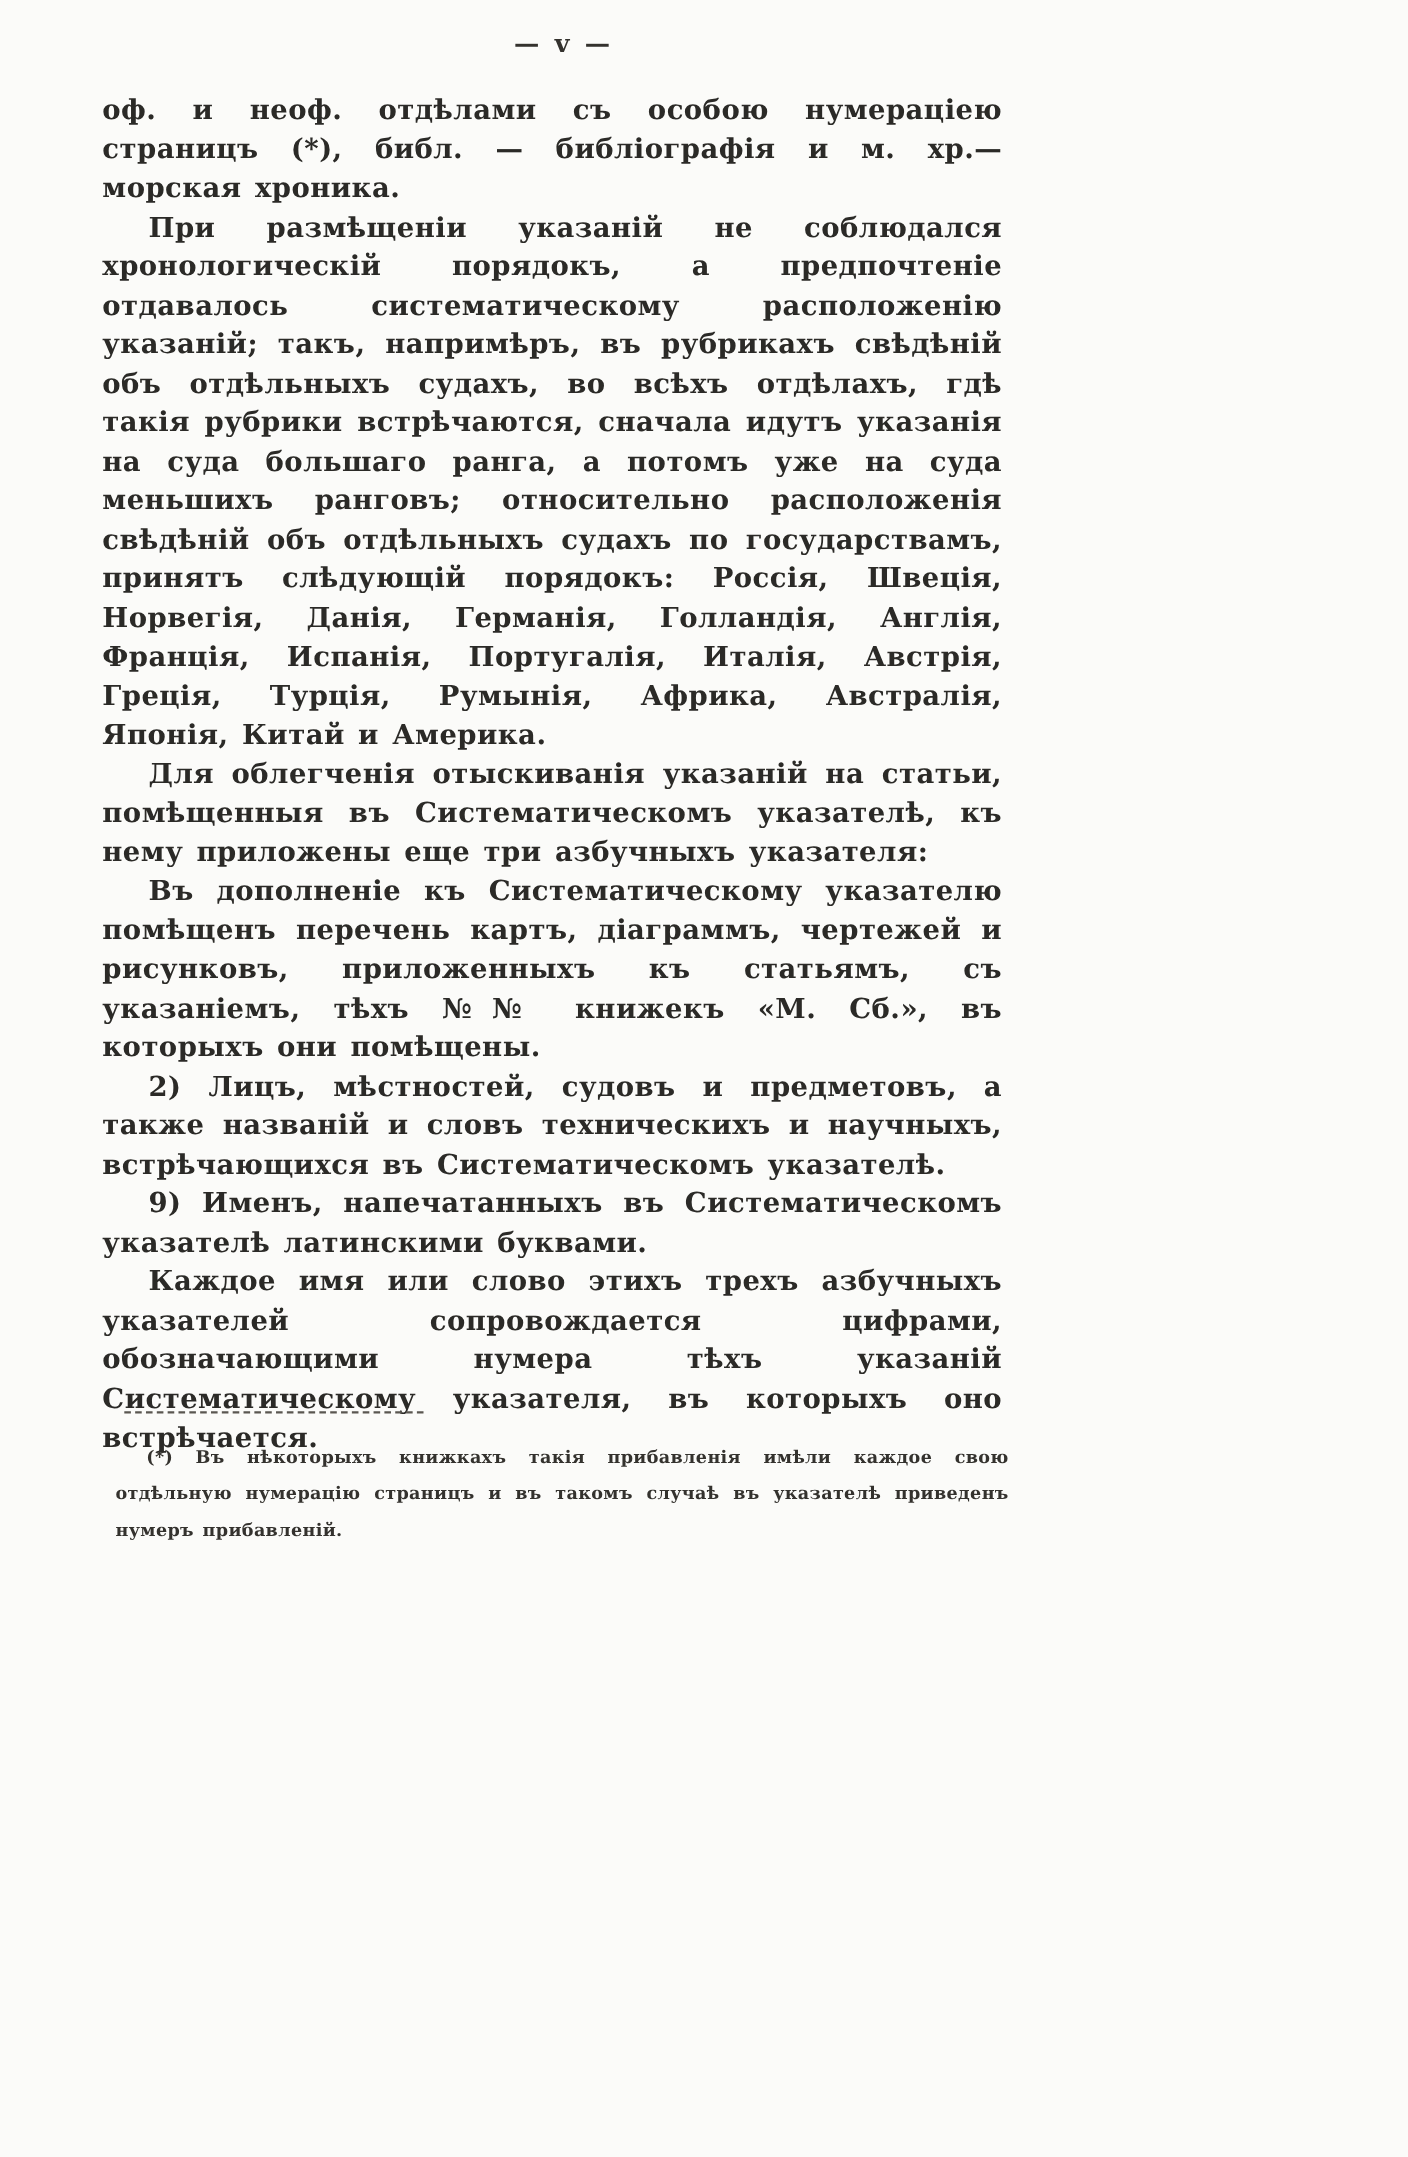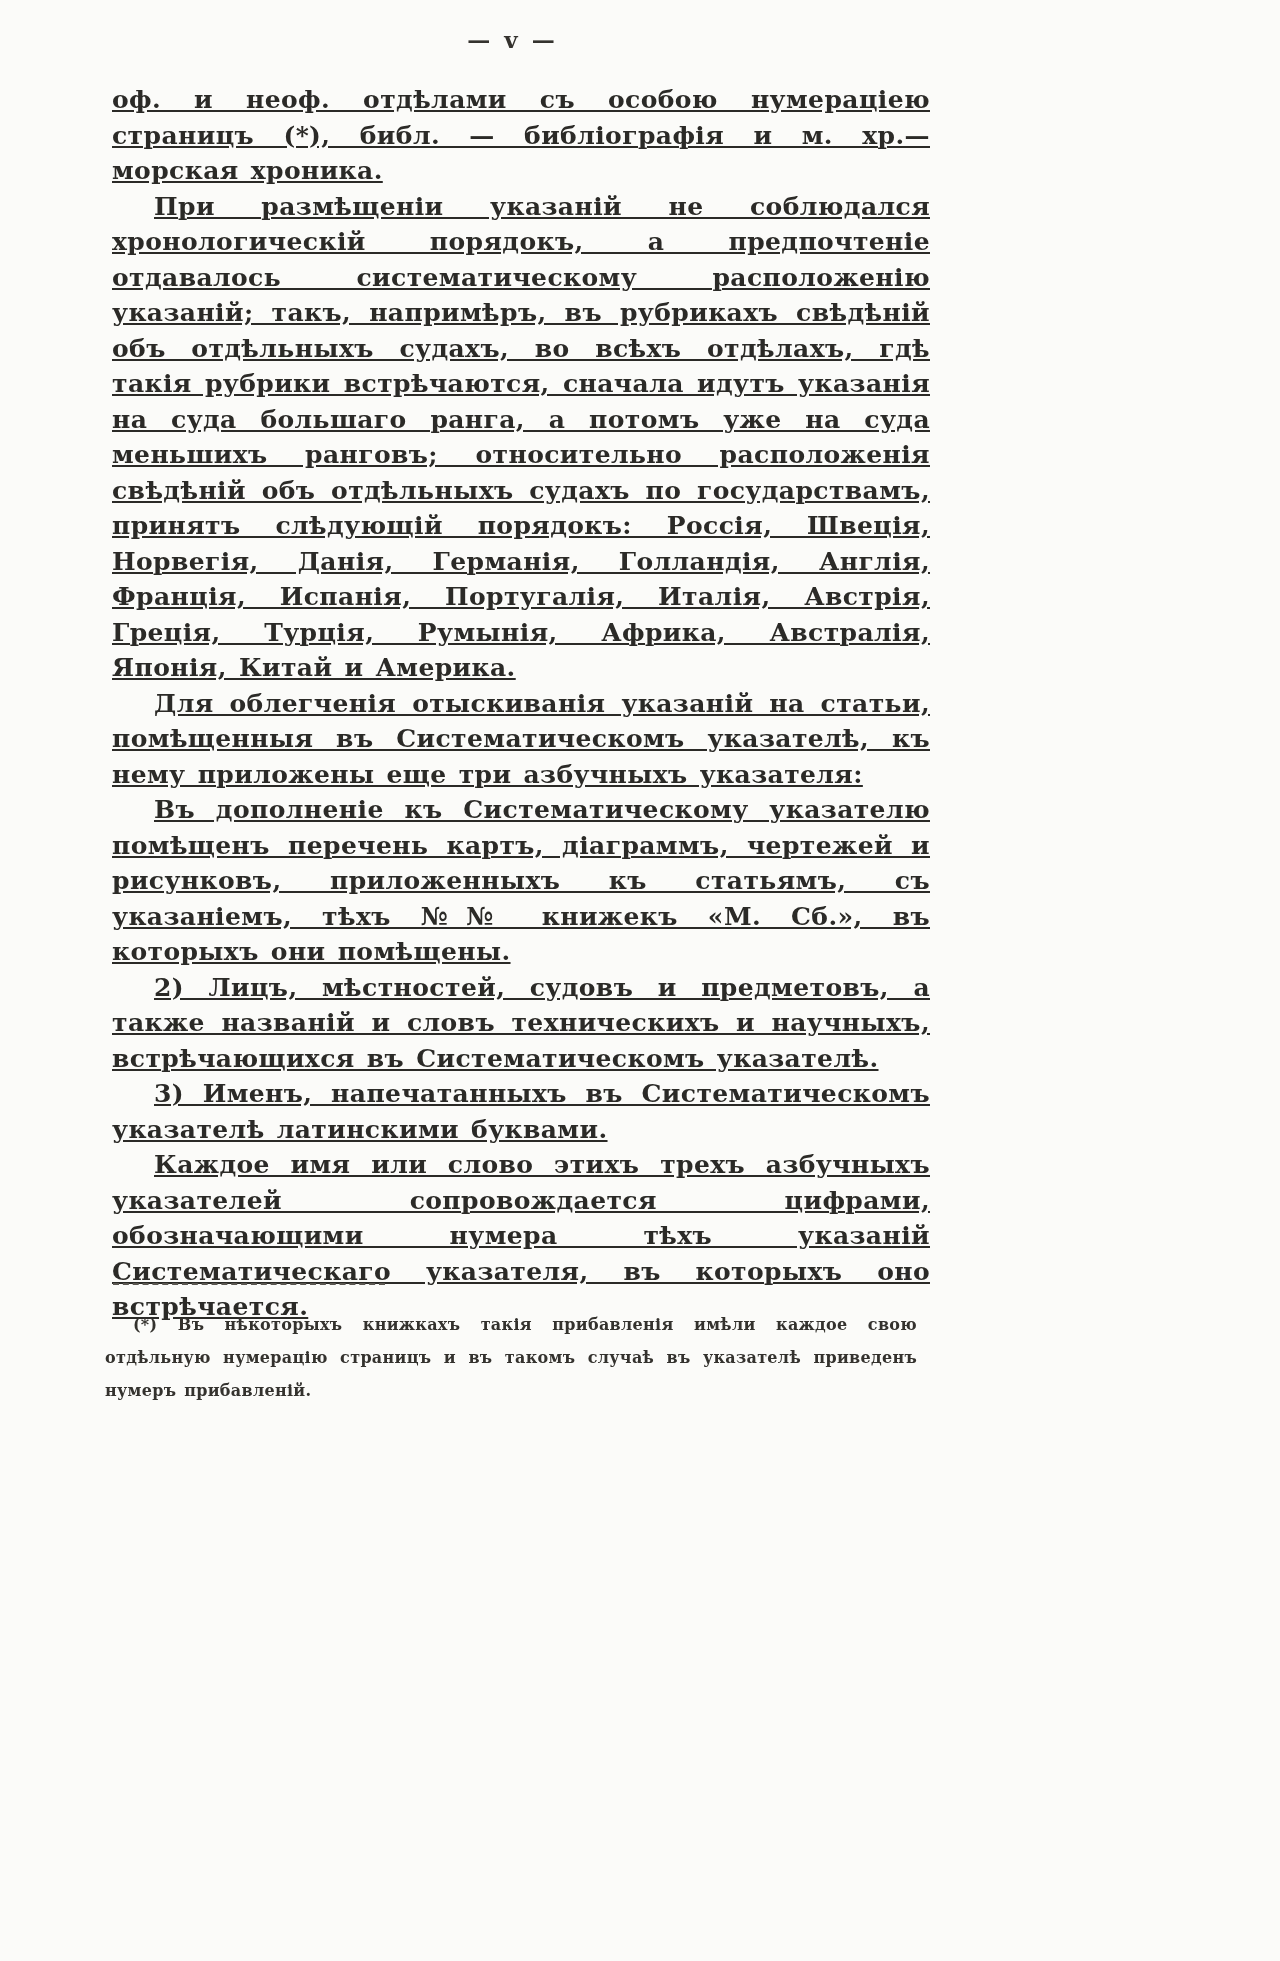--- a/index.html
+++ b/index.html
@@ -26,29 +26,28 @@
     width: 815px;
     text-align: center;
     font-size: 23px;
     font-weight: bold;
     letter-spacing: 3px;
     color: #34322e;
   }
   .text-block {
     position: absolute;
     top: 82px;
-    left: 112px;
+    left: 93px;
     width: 818px;
     font-size: 25px;
     line-height: 35.5px;
     font-weight: bold;
     text-align: justify;
     letter-spacing: 0.4px;
     word-spacing: 3px;
-    text-decoration: underline;
   }
   .para {
     margin: 0;
     padding: 0;
     text-indent: 42px;
   }
   .para.no-indent {
     text-indent: 0;
   }
   .footnote-rule {
@@ -81,21 +80,21 @@
 <div class="page">
 
   <div class="page-number">— v —</div>
 
   <div class="text-block">
     <p class="para no-indent">оф. и неоф. отдѣлами съ особою нумераціею страницъ (*), библ. — библіографія и м. хр.—морская хроника.</p>
     <p class="para">При размѣщеніи указаній не соблюдался хронологическій порядокъ, а предпочтеніе отдавалось систематическому расположенію указаній; такъ, напримѣръ, въ рубрикахъ свѣдѣній объ отдѣльныхъ судахъ, во всѣхъ отдѣлахъ, гдѣ такія рубрики встрѣчаются, сначала идутъ указанія на суда большаго ранга, а потомъ уже на суда меньшихъ ранговъ; относительно расположенія свѣдѣній объ отдѣльныхъ судахъ по государствамъ, принятъ слѣдующій порядокъ: Россія, Швеція, Норвегія, Данія, Германія, Голландія, Англія, Франція, Испанія, Португалія, Италія, Австрія, Греція, Турція, Румынія, Африка, Австралія, Японія, Китай и Америка.</p>
     <p class="para">Для облегченія отыскиванія указаній на статьи, помѣщенныя въ Систематическомъ указателѣ, къ нему приложены еще три азбучныхъ указателя:</p>
     <p class="para">Въ дополненіе къ Систематическому указателю помѣщенъ перечень картъ, діаграммъ, чертежей и рисунковъ, приложенныхъ къ статьямъ, съ указаніемъ, тѣхъ №№ книжекъ «М. Сб.», въ которыхъ они помѣщены.</p>
     <p class="para">2) Лицъ, мѣстностей, судовъ и предметовъ, а также названій и словъ техническихъ и научныхъ, встрѣчающихся въ Систематическомъ указателѣ.</p>
-    <p class="para">3) Именъ, напечатанныхъ въ Систематическомъ указателѣ латинскими буквами.</p>
-    <p class="para">Каждое имя или слово этихъ трехъ азбучныхъ указателей сопровождается цифрами, обозначающими нумера тѣхъ указаній Систематическаго указателя, въ которыхъ оно встрѣчается.</p>
+    <p class="para">9) Именъ, напечатанныхъ въ Систематическомъ указателѣ латинскими буквами.</p>
+    <p class="para">Каждое имя или слово этихъ трехъ азбучныхъ указателей сопровождается цифрами, обозначающими нумера тѣхъ указаній Систематическому указателя, въ которыхъ оно встрѣчается.</p>
   </div>
 
   <div class="footnote-rule"></div>
 
   <p class="footnote">(*) Въ нѣкоторыхъ книжкахъ такія прибавленія имѣли каждое свою отдѣльную нумерацію страницъ и въ такомъ случаѣ въ указателѣ приведенъ нумеръ прибавленій.</p>
 
 </div>
 
 </body></html>

